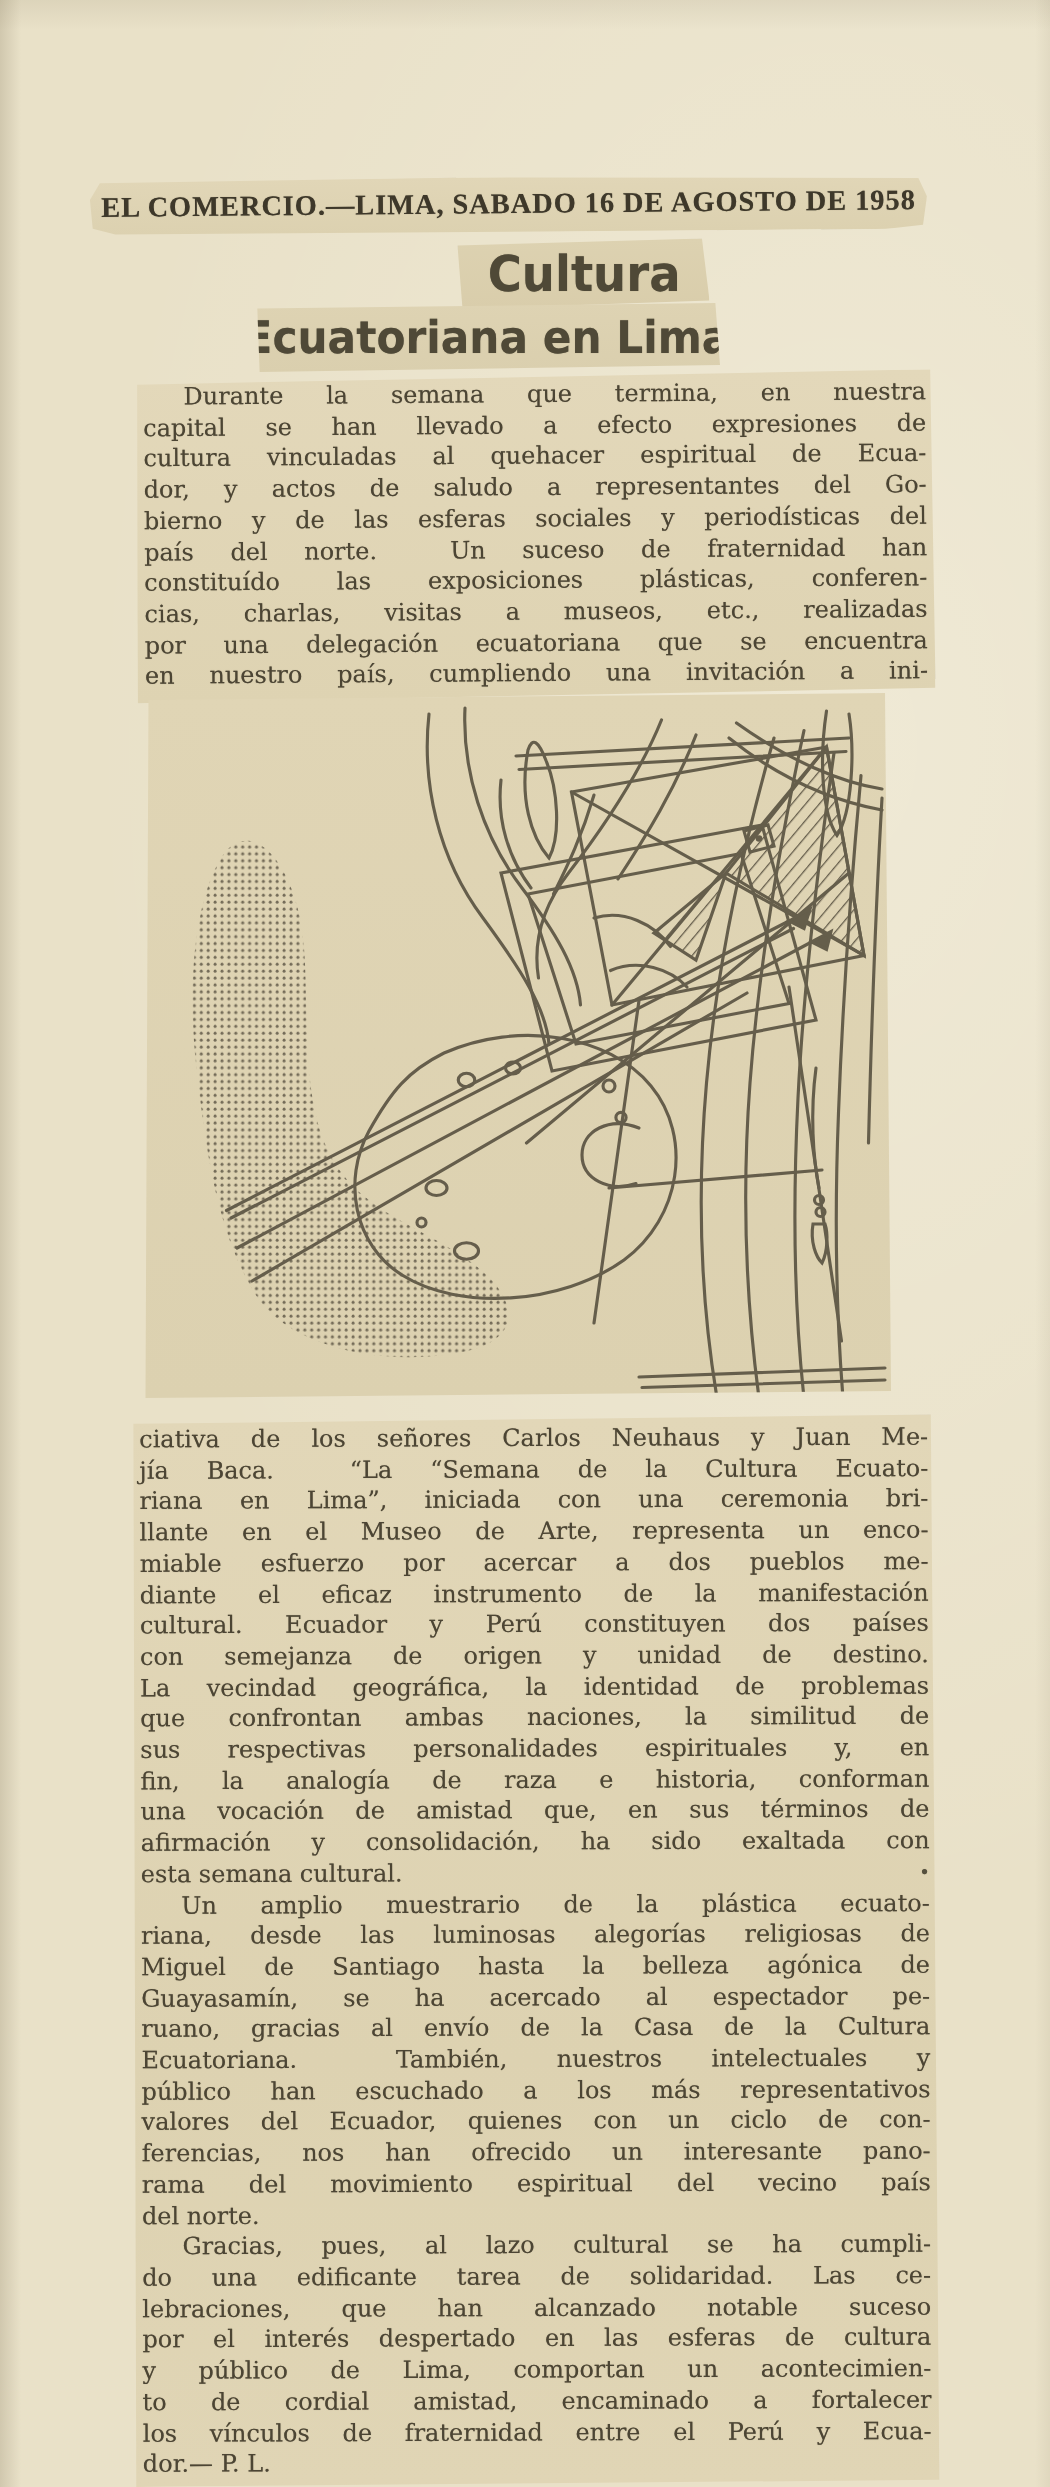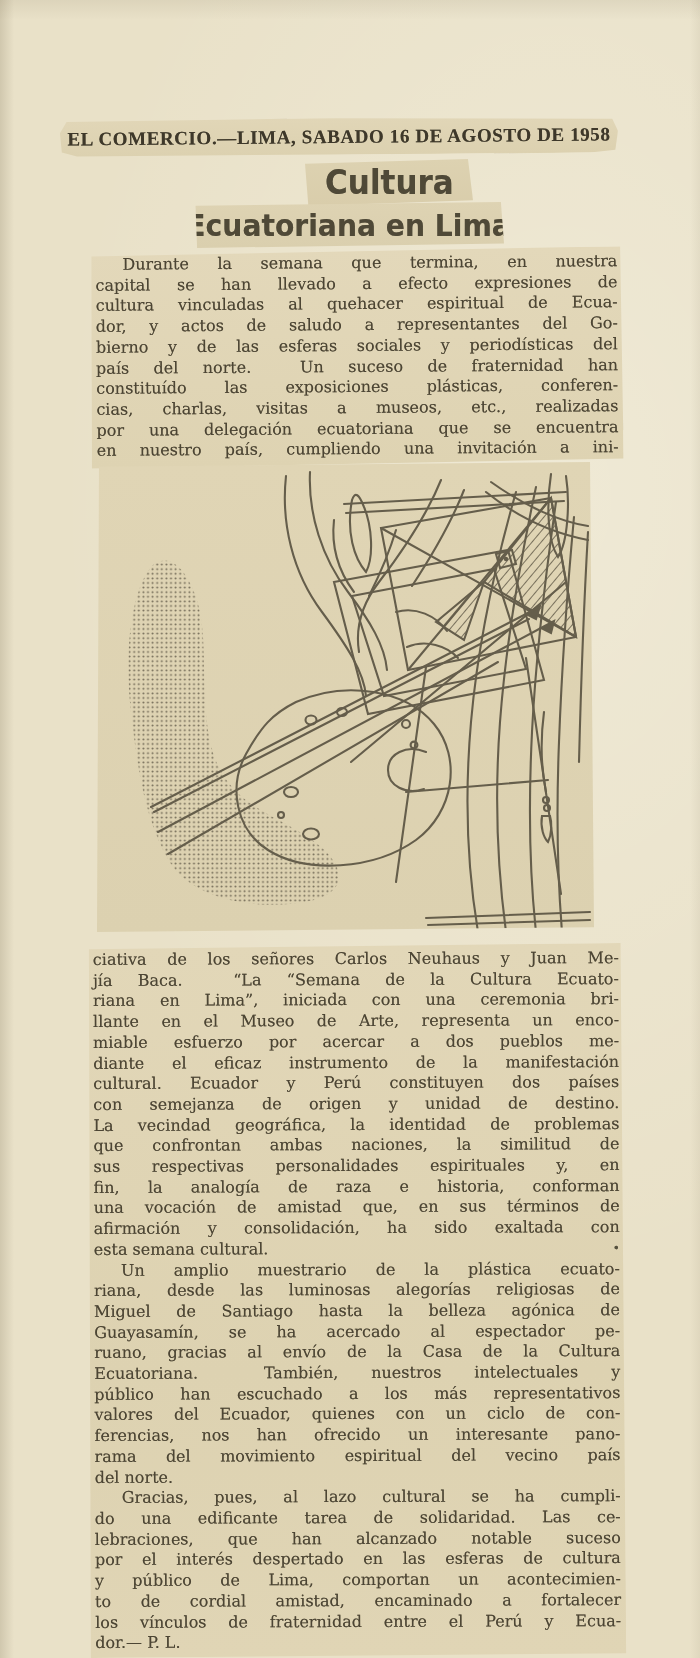--- a/index.html
+++ b/index.html
@@ -35,21 +35,20 @@
     left:305px;top:159px;width:168px;height:47px;
     display:flex;align-items:center;justify-content:center;
     clip-path:polygon(0% 10%,97% 0%,100% 88%,2% 100%);
     background:linear-gradient(180deg,#ddd2b1,#d9cdab);
   }
   .headline2{
     left:170px;top:202px;width:310px;height:46px;
     display:flex;align-items:center;justify-content:center;
     clip-path:polygon(0.5% 8%,99% 0%,100% 90%,1% 100%);
     background:linear-gradient(180deg,#ded3b3,#dacfae);
-    margin-left:24px;
   }
   .headline-text{
     font-family:"DejaVu Sans", sans-serif;
     font-weight:600;color:#4f4937;white-space:nowrap;
     transform:scaleX(.94);
     text-shadow:0 0 .5px rgba(79,73,55,.55);
   }
   .headline1 .headline-text{font-size:33px;}
   .headline2 .headline-text{font-size:30px;}
   

